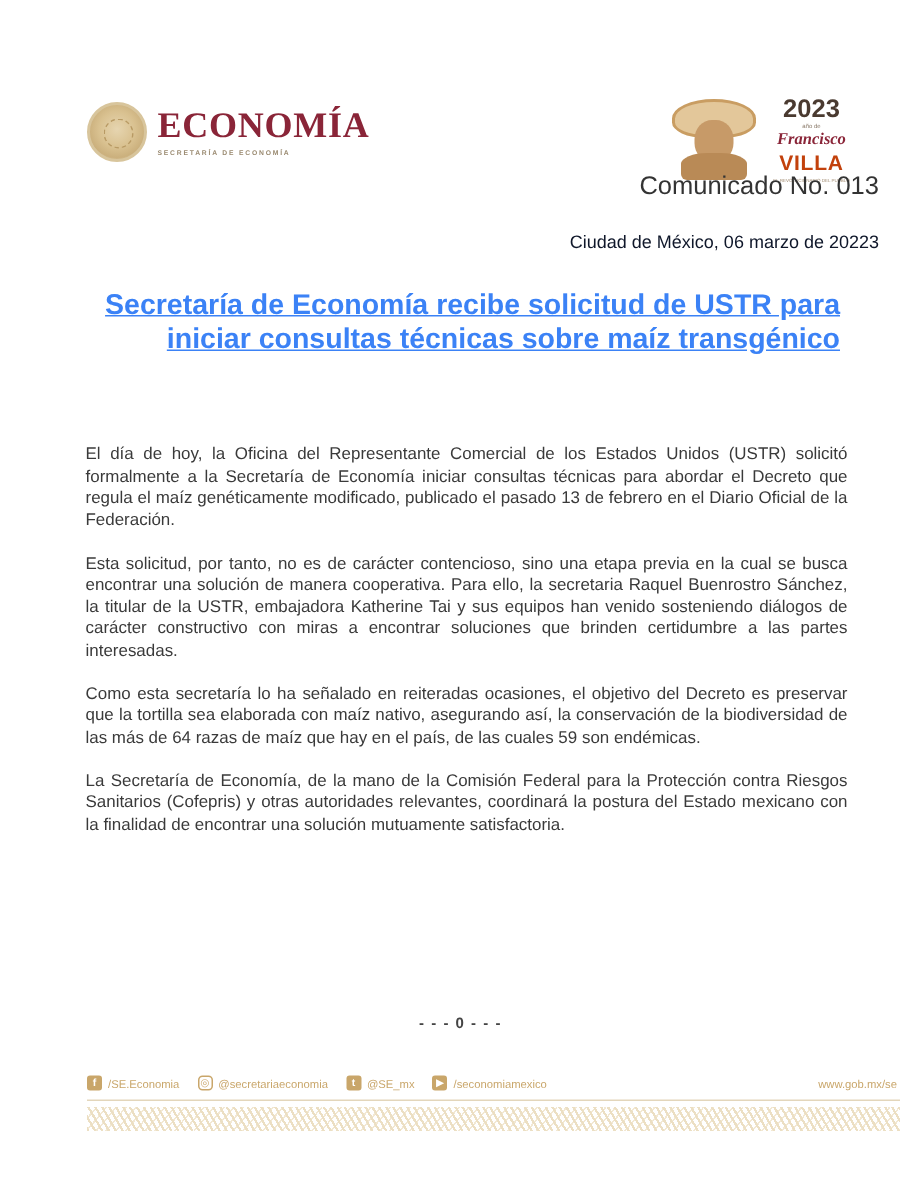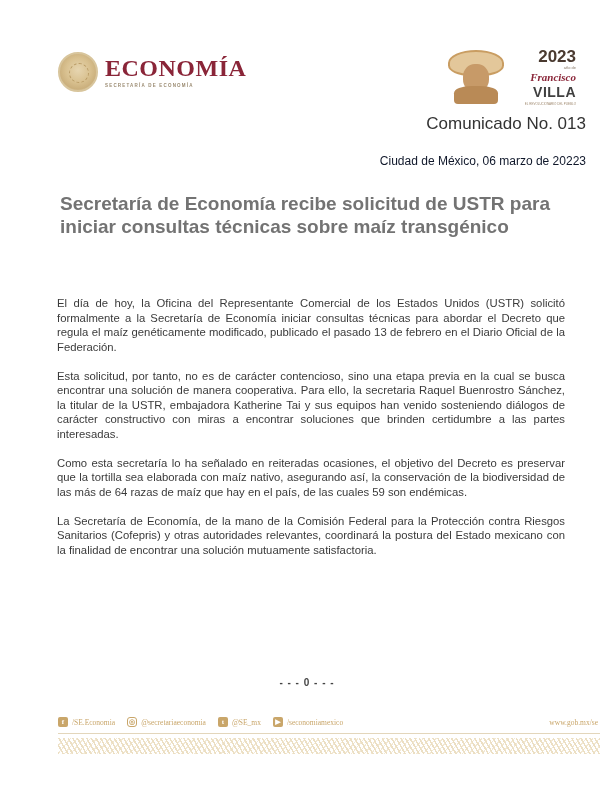--- a/index.html
+++ b/index.html
@@ -1,49 +1,49 @@
 <!DOCTYPE html>
 <html><head>
 <meta charset="utf-8">
 <style>
   * { margin: 0; padding: 0; box-sizing: border-box; }
   html, body { width: 614px; height: 794px; background: #ffffff; overflow: hidden; }
   body { position: relative; font-family: "Liberation Sans", "DejaVu Sans", sans-serif; color: #2b2b2b; }
 
-  .header { position: absolute; left: 0; top: 0; width: 614px; height: 110px; }
+  .header { position: absolute; left: 0; top: 16px; width: 614px; height: 110px; }
   .logo-left { position: absolute; left: 58px; top: 52px; display: flex; align-items: center; }
   .seal { width: 40px; height: 40px; border-radius: 50%; background: radial-gradient(circle at 50% 45%, #e6d5b0 0%, #d9c190 45%, #cbb07d 70%, #e8dcc0 100%); border: 2px solid #d8c59c; position: relative; }
   .seal::after { content: ""; position: absolute; left: 9px; top: 9px; width: 18px; height: 18px; border-radius: 50%; border: 1.5px dashed #b89a64; }
   .brand { margin-left: 7px; display: flex; flex-direction: column; }
   .brand-name { font-family: "Liberation Serif", "DejaVu Serif", serif; font-size: 24px; font-weight: bold; color: #8a2538; letter-spacing: 0.5px; line-height: 24px; }
   .brand-sub { font-size: 4.5px; color: #9a8a70; letter-spacing: 1.2px; margin-top: 3px; font-weight: bold; }
 
   .logo-right { position: absolute; left: 446px; top: 44px; width: 130px; height: 62px; }
   .villa-portrait { position: absolute; left: 0; top: 6px; width: 60px; height: 52px; }
   .villa-hat { position: absolute; left: 2px; top: 0; width: 56px; height: 26px; border-radius: 50% 50% 40% 40%; background: #e3c79a; border: 2px solid #c99d62; }
   .villa-face { position: absolute; left: 17px; top: 14px; width: 26px; height: 28px; border-radius: 45%; background: #c79a68; }
   .villa-body { position: absolute; left: 8px; top: 36px; width: 44px; height: 18px; border-radius: 40% 40% 4px 4px; background: #b98a56; }
-  .villa-text { position: absolute; left: 60px; top: 4px; width: 70px; text-align: right; }
+  .villa-text { position: absolute; left: 60px; top: 4px; width: 70px; text-align: center; }
   .villa-year { font-size: 17px; font-weight: bold; color: #4a3a30; line-height: 17px; }
   .villa-ano { font-size: 4px; color: #8a7a6a; line-height: 5px; }
   .villa-francisco { font-family: "Liberation Serif", "DejaVu Serif", serif; font-style: italic; font-weight: bold; font-size: 11px; color: #8a2538; line-height: 15px; }
-  .villa-villa { font-size: 14px; font-weight: bold; color: #404040; line-height: 15px; letter-spacing: 0.5px; }
+  .villa-villa { font-size: 14px; font-weight: bold; color: #c2410c; line-height: 15px; letter-spacing: 0.5px; }
   .villa-small { font-size: 3px; color: #a08a70; margin-top: 2px; }
 
   .comunicado { position: absolute; right: 28px; top: 114px; font-size: 17px; color: #333; }
   .fecha { position: absolute; right: 28px; top: 154px; font-size: 12px; color: #0f172a; }
 
-  .title { position: absolute; left: 60px; top: 192px; width: 500px; text-align: left; font-size: 19px; font-weight: bold; color: #737373; line-height: 23px; }
+  .title { position: absolute; left: 60px; top: 192px; width: 500px; text-align: right; font-size: 19px; font-weight: bold; color: #3b82f6; line-height: 23px; text-decoration: underline; }
 
   .body { position: absolute; left: 57px; top: 296px; width: 508px; }
   .para { font-size: 11.3px; line-height: 14.5px; text-align: justify; color: #3a3a3a; margin-bottom: 14.5px; }
 
   .separator { position: absolute; left: 0; top: 677px; width: 614px; text-align: center; font-size: 10px; font-weight: bold; color: #444; letter-spacing: 1px; }
 
-  .footer { position: absolute; left: 58px; top: 712px; width: 544px; height: 20px; display: flex; align-items: center; font-family: Liberation Serif, serif; }
+  .footer { position: absolute; left: 58px; top: 712px; width: 544px; height: 20px; display: flex; align-items: center; }
   .social { display: flex; align-items: center; margin-right: 12px; }
   .social-icon { width: 10px; height: 10px; border-radius: 2px; background: #c9a66a; display: inline-flex; align-items: center; justify-content: center; color: #fff; font-size: 7px; font-weight: bold; margin-right: 4px; }
   .social-icon.outline { background: transparent; border: 1.2px solid #c9a66a; color: #c9a66a; border-radius: 3px; }
   .social-label { font-size: 7.5px; color: #c9a66a; }
   .site { margin-left: auto; font-size: 7.5px; color: #c9a66a; margin-right: 4px; }
 
   .footer-line { position: absolute; left: 58px; top: 733px; width: 542px; height: 1px; background: #e3d6bb; }
   .footer-pattern { position: absolute; left: 58px; top: 738px; width: 542px; height: 16px;
     background: repeating-linear-gradient(60deg, #ebdcbd 0px, #ebdcbd 1.5px, transparent 1.5px, transparent 4px),
                 repeating-linear-gradient(-50deg, #f1e6cf 0px, #f1e6cf 1px, transparent 1px, transparent 5px);

